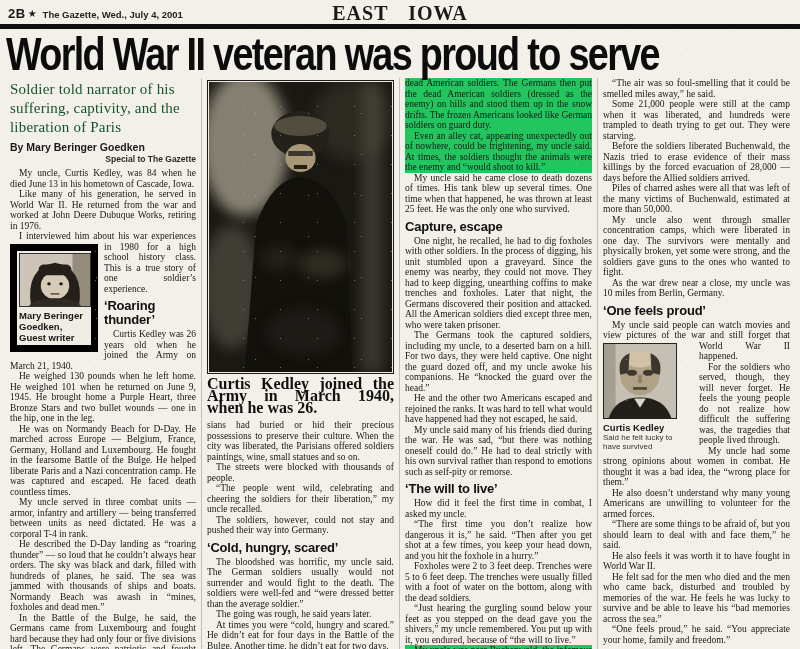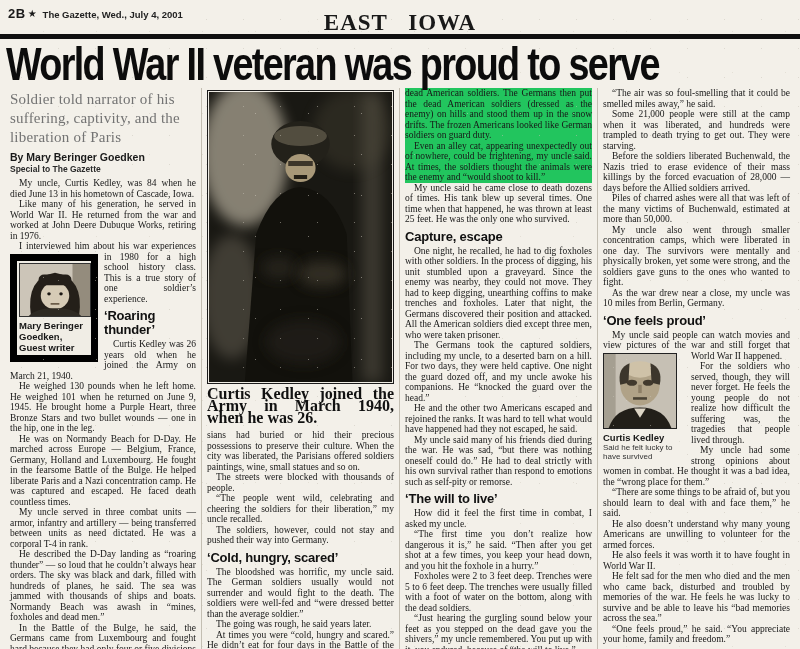--- a/index.html
+++ b/index.html
@@ -8,48 +8,48 @@
     background:#f3f0e9;color:#191919;
     font-family:"Liberation Serif","DejaVu Serif",serif;
     position:relative;
   }
   
   body::before{
     content:"";position:absolute;inset:0;pointer-events:none;opacity:.5;
     background-image:radial-gradient(#c9c4b8 .5px,transparent .6px),radial-gradient(#d6d1c5 .5px,transparent .6px);
     background-size:37px 29px,53px 41px;background-position:3px 5px,17px 11px;
   }
-  .masthead{position:relative;height:20px;padding-top:13px;}
+  .masthead{position:relative;height:20px;padding-top:3px;}
   .masthead-left{position:absolute;left:8px;top:4px;white-space:nowrap;
     font-family:"Liberation Sans","DejaVu Sans",sans-serif;}
   .pageno{font-weight:bold;font-size:13px;letter-spacing:.5px;}
   .star{font-size:10px;position:relative;top:-1px;margin:0 6px 0 2px;}
   .pubname{font-size:9.5px;font-weight:bold;color:#222;}
   .section-title{
     text-align:center;font-family:"Liberation Serif","DejaVu Serif",serif;
-    font-weight:bold;font-size:23px;letter-spacing:1px;word-spacing:14px;line-height:20px;
+    font-weight:bold;font-size:20px;letter-spacing:1px;word-spacing:14px;line-height:20px;
   }
   .black-rule{height:5px;background:#101010;margin:1px 0 0;}
   .headline{
     font-family:"Liberation Sans","DejaVu Sans",sans-serif;font-weight:bold;
     font-size:46px;letter-spacing:-2px;white-space:nowrap;line-height:44px;
     transform:scaleX(.82);transform-origin:0 50%;
     margin:3px 0 2px 6px;color:#0c0c0c;
   }
   .columns{display:flex;padding:0 5px;height:574px;overflow:hidden;}
   .col{padding:0 5px;box-sizing:border-box;}
   .col1{width:196px;}
   .col2,.col3,.col4{width:198px;border-left:1px solid #c3beb2;}
   .deck{
-    font-size:15px;line-height:19px;letter-spacing:.2px;margin:2px 0 4px;color:#737373;
+    font-size:15px;line-height:19px;letter-spacing:.2px;margin:2px 0 4px;color:#14532d;
   }
   .byline{font-family:"Liberation Sans","DejaVu Sans",sans-serif;font-weight:bold;
     font-size:10.5px;text-align:left;margin:2px 0 1px;}
   .credit{font-family:"Liberation Sans","DejaVu Sans",sans-serif;font-weight:bold;
-    font-size:8.5px;text-align:left;margin:0 0 4px;color:#2a2a2a;}
+    font-size:8.5px;text-align:right;margin:0 0 4px;color:#2a2a2a;}
   .body-p{
     margin:0;font-size:9.5px;line-height:10.5px;text-align:justify;
     text-indent:9px;color:#171717;
   }
   .noindent{text-indent:0;}
   .jlast{text-align-last:justify;}
   .hl{background:#22c55e;}
   .subhead{
     font-family:"Liberation Sans","DejaVu Sans",sans-serif;font-weight:bold;
     font-size:13px;line-height:14px;margin:5px 0 2px;letter-spacing:-.2px;color:#101010;
@@ -64,21 +64,21 @@
   .marybox{
     float:left;width:88px;margin:2px 6px 1px 0;border:7px solid #000000;
     padding:2px;box-sizing:border-box;background:#f0ede5;
   }
   .marybox svg{display:block;width:100%;border:1px solid #333;}
   .marycap{
     display:block;font-family:"Liberation Sans","DejaVu Sans",sans-serif;font-weight:bold;
     font-size:9.5px;line-height:11px;margin-top:3px;text-indent:0;text-align:left;
   }
   .curtisbox{
-    float:left;width:72px;margin:2px 16px 1px 0;box-sizing:border-box;text-indent:0;
+    float:left;width:72px;margin:2px 24px 1px 0;box-sizing:border-box;text-indent:0;
   }
   .curtisbox svg{display:block;width:100%;border:1px solid #222;background:#c6c0b4;}
   .curtisname{
     display:block;font-family:"Liberation Sans","DejaVu Sans",sans-serif;font-weight:bold;
     font-size:9.5px;line-height:11px;margin-top:3px;text-align:left;
   }
   .curtissub{
     display:block;font-family:"Liberation Sans","DejaVu Sans",sans-serif;
     font-size:8px;line-height:9.5px;color:#333;text-align:left;
   }
@@ -208,21 +208,21 @@
           <rect x="25" y="42" width="12" height="2.5" fill="#4a4234"></rect>
           <path d="M4,72 Q10,52 31,52 Q52,52 58,72 Z" fill="#221f19"></path>
           <path d="M26,53 L31,62 L36,53 Z" fill="#ddd6c6"></path>
         </svg>
         <span class="curtisname">Curtis Kedley</span>
         <span class="curtissub">Said he felt lucky to have survived</span>
       </span>
       <span>World War II happened.</span></p>
     <p class="body-p">For the soldiers who served, though, they will never forget. He feels the young people do not realize how difficult the suffering was, the tragedies that people lived through.</p>
     <p class="body-p">My uncle had some strong opinions about women in combat. He thought it was a bad idea, the “wrong place for them.”</p>
+    <p class="body-p">He also doesn’t understand why many young Americans are unwilling to volunteer for the armed forces.</p>
     <p class="body-p">“There are some things to be afraid of, but you should learn to deal with and face them,” he said.</p>
-    <p class="body-p">He also doesn’t understand why many young Americans are unwilling to volunteer for the armed forces.</p>
     <p class="body-p">He also feels it was worth it to have fought in World War II.</p>
     <p class="body-p">He felt sad for the men who died and the men who came back, disturbed and troubled by memories of the war. He feels he was lucky to survive and be able to leave his “bad memories across the sea.”</p>
     <p class="body-p">“One feels proud,” he said. “You appreciate your home, family and freedom.”</p>
 
   </div>
 
 </div>
 
 </body></html>

